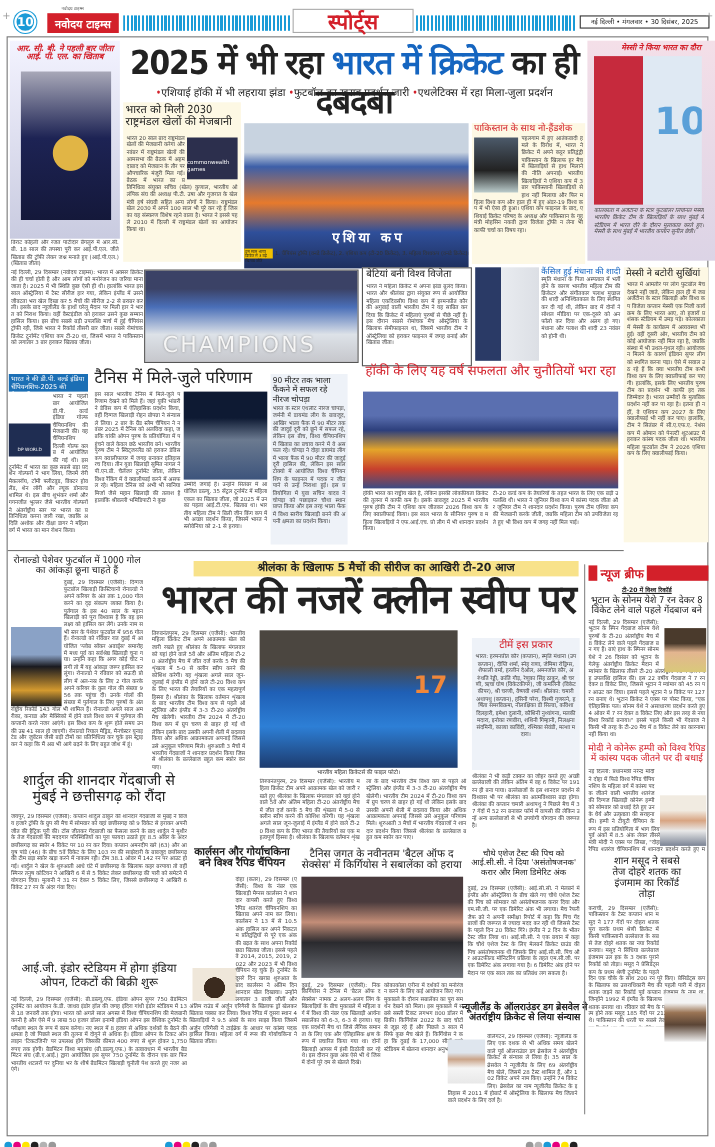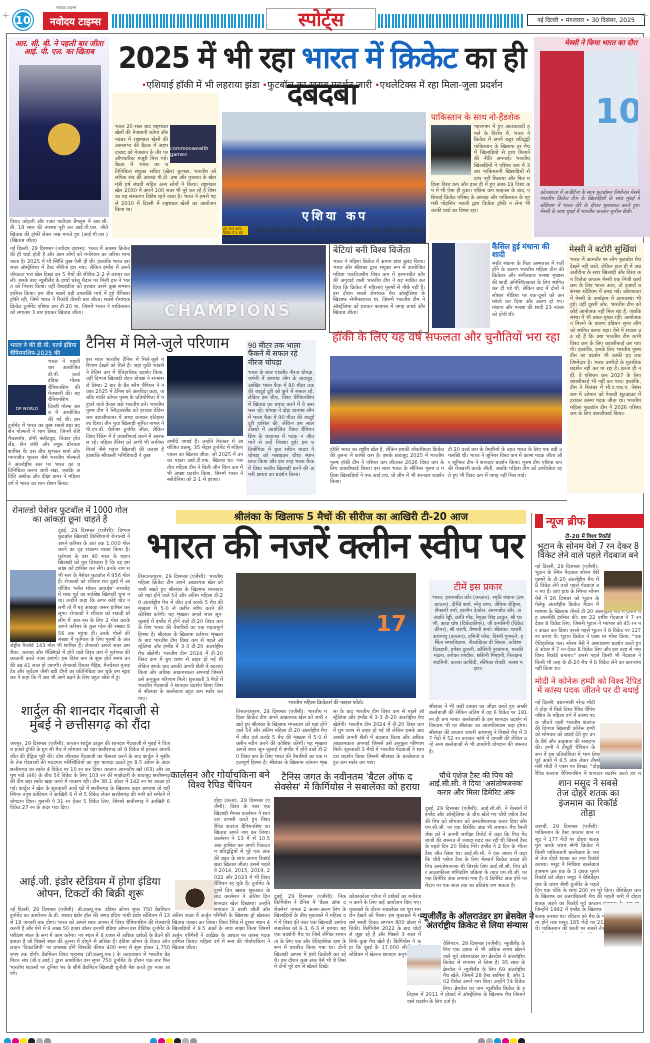--- a/index.html
+++ b/index.html
@@ -56,39 +56,40 @@
 
 <div class="abs" style="left:534px;top:37px;width:134px;height:200px;background:linear-gradient(#f4dfe8,#dcd4e6)">
   <div class="hd red" style="font-size:7px;text-align:center;margin-top:3px;font-style:italic">मेस्सी ने किया भारत का दौरा</div>
   <div class="abs photo" style="left:6px;top:14px;width:98px;height:135px;background:linear-gradient(90deg,#c62a3d 0 45%,#dfe9f3 45%);">
     <div class="abs" style="left:55px;top:40px;font-size:34px;font-weight:bold;color:#5aa0d8">10</div>
   </div>
   <div class="abs txt" style="left:6px;top:152px;width:100px;height:45px;font-style:italic">कोलकाता में अर्जेंटीना के स्टार फुटबॉलर लियोनल मेस्सी भारतीय क्रिकेट टीम के खिलाड़ियों के साथ मुंबई में स्टेडियम में भारत दौरे के दौरान मुलाकात करते हुए। मेस्सी के साथ मुंबई में भारतीय कप्तान सुनील छेत्री।</div>
 </div>
 
 <div class="abs" style="left:112px;top:93px;width:107px;height:145px;background:#fdf8e4">
+  <div class="hd" style="font-size:10px;padding:2px;font-weight:normal">भारत को मिली 2030 राष्ट्रमंडल खेलों की मेजबानी</div>
   <div class="abs" style="left:58px;top:32px;width:46px;height:38px;background:#2c2f4d;color:#fff;font-size:5px;display:flex;align-items:flex-end;justify-content:center;padding-bottom:6px">commonwealth games</div>
   <div class="txt" style="position:absolute;left:3px;top:30px;width:101px;height:112px;shape-outside:none"><span style="float:right;width:48px;height:40px"></span><span>भारत 20 साल बाद राष्ट्रमंडल खेलों की मेजबानी करेगा और नवंबर में राष्ट्रमंडल खेलों की आमसभा की बैठक में अहमदाबाद को मेजबान के तौर पर औपचारिक मंजूरी मिल गई। बैठक में भारत का प्रतिनिधित्व संयुक्त सचिव (खेल) कुणाल, भारतीय ओलंपिक संघ की अध्यक्ष पी.टी. उषा और गुजरात के खेल मंत्री हर्ष संघवी सहित अन्य लोगों ने किया। राष्ट्रमंडल खेल 2030 में अपने 100 साल भी पूरे कर रहे हैं जिसका यह संस्करण विशेष रहने वाला है। भारत ने इससे पहले 2010 में दिल्ली में राष्ट्रमंडल खेलों का आयोजन किया था।</span></div>
 </div>
 
 <div class="abs photo" style="left:222px;top:112px;width:204px;height:132px;background:linear-gradient(180deg,#c8d3e0 0 20%,#3d5fa8 30%,#e77a2c 55%,#2f4f9a 75%,#1e2f5e)">
   <div class="abs" style="left:80px;top:95px;font-size:12px;color:#fff;font-weight:bold;letter-spacing:3px">एशिया कप</div>
 </div>
 <div class="abs" style="left:222px;top:226px;width:26px;height:9px;background:#f2c100;font-size:3.5px;line-height:4px;padding:1px;color:#222">इस साल भारत क्रिकेट में 3 बड़े खिताब जीते</div>
 <div class="abs" style="left:250px;top:227px;width:176px;font-size:4.8px;color:#333;white-space:nowrap;overflow:hidden">1. चैंपियंस ट्रॉफी (वनडे क्रिकेट), 2. एशिया कप (टी-20 क्रिकेट), 3. महिला विश्वकप (वनडे क्रिकेट)।</div>
 
 <div class="abs" style="left:429px;top:112px;width:103px;height:128px;background:#fdf8e4">
   <div class="hd red" style="font-size:8.5px;padding:1px 2px;font-weight:normal">पाकिस्तान के साथ नो-हैंडशेक</div>
   <div class="txt" style="padding:0 2px"><span style="float:left;width:40px;height:50px;margin:2px 3px 0 0;background:linear-gradient(#4c5a6a,#222 60%,#bcc)"></span><span>पहलगाम में हुए आतंकवादी हमले के विरोध में, भारत ने क्रिकेट में अपने कट्टर प्रतिद्वंद्वी पाकिस्तान के खिलाफ हर मैच में खिलाड़ियों से हाथ मिलाने की नीति अपनाई। भारतीय खिलाड़ियों ने एशिया कप में 3 बार पाकिस्तानी खिलाड़ियों से हाथ नहीं मिलाया और फिर महिला विश्व कप और हाल ही में हुए अंडर-19 विश्व कप में भी ऐसा ही हुआ। एशिया कप फाइनल के बाद, एशियाई क्रिकेट परिषद के अध्यक्ष और पाकिस्तान के गृह मंत्री मोहसिन नकवी द्वारा विजेता ट्रॉफी न लेना भी काफी चर्चा का विषय रहा।</span></div>
 </div>
 
 <div class="abs txt" style="left:10px;top:245px;width:120px;height:75px">नई दिल्ली, 29 दिसम्बर (नवोदय टाइम्स): भारत में अक्सर क्रिकेट की ही चर्चा होती है और आम लोगों को मनोरंजन का जरिया माना जाता है। 2025 में भी स्थिति कुछ ऐसी ही थी। हालांकि भारत इस साल ऑस्ट्रेलिया में टैस्ट सीरीज हार गया, लेकिन इंग्लैंड में उसने जीवटता भरा खेल दिखा कर 5 मैचों की सीरीज 2-2 से बराबर कर ली। इसके बाद न्यूजीलैंड के हाथों घरेलू मैदान पर मिली हार ने भारत को निराश किया। वहीं वैस्टइंडीज को हराकर उसने कुछ सम्मान हासिल किया। इस बीच सबसे बड़ी उपलब्धि मार्च में हुई चैंपियंस ट्रॉफी रही, जिसे भारत ने रिकॉर्ड तीसरी बार जीता। सबसे रोमांचक क्रिकेट टूर्नामेंट एशिया कप टी-20 था, जिसमें भारत ने पाकिस्तान को लगातार 3 बार हराकर खिताब जीता।</div>
 
 <div class="abs photo box" style="left:131px;top:245px;width:195px;height:85px;background:linear-gradient(180deg,#3b4266 0 20%,#4a6fb8 40%,#dde2e8 70%,#c6c7cc)">
-  <div class="abs" style="left:32px;top:55px;font-size:16px;font-weight:bold;color:#f5f5f5;letter-spacing:2px;text-shadow:0 0 2px #888">CHAMPIONS</div>
+  <div class="abs" style="left:16px;top:55px;font-size:20px;font-weight:normal;color:#f5f5f5;letter-spacing:2px;text-shadow:0 0 2px #888">CHAMPIONS</div>
 </div>
 
 <div class="abs photo" style="left:221px;top:240px;width:0;height:0"></div>
 <div class="abs" style="left:326px;top:245px;width:0"></div>
 <div class="abs box" style="left:329px;top:240px;width:0;height:0;border:none"></div>
 <div class="abs" style="left:258px;top:245px;width:0"></div>
 <div class="abs" style="left:326px;top:245px;width:0"></div>
 <div class="abs" style="left:327px;top:247px;width:0"></div>
 <div class="abs" style="left:326px;top:245px;width:0"></div>
 
@@ -100,21 +101,21 @@
 
 <div class="abs box" style="left:329px;top:243px;width:0;height:0;border:none"></div>
 
 <div class="abs" style="left:329px;top:243px;width:100px;height:90px;border:1px solid #555;background:#fff">
   <div class="hd" style="font-size:9px;padding:2px 3px;font-weight:normal">बेटियां बनी विश्व विजेता</div>
   <div class="txt" style="padding:0 3px">भारत ने महिला क्रिकेट में अपना झंडा बुलंद किया। भारत और श्रीलंका द्वारा संयुक्त रूप से आयोजित महिला एकदिवसीय विश्व कप में हरमनप्रीत कौर की अगुवाई वाली भारतीय टीम ने यह साबित कर दिया कि क्रिकेट में महिलाएं पुरुषों से पीछे नहीं हैं। इस दौरान सबसे रोमांचक मैच ऑस्ट्रेलिया के खिलाफ सेमीफाइनल था, जिसमें भारतीय टीम ने ऑस्ट्रेलिया को हराकर फाइनल में जगह बनाई और खिताब जीता।</div>
 </div>
 
 <div class="abs photo" style="left:432px;top:243px;width:58px;height:85px;background:linear-gradient(90deg,#2a3a66 0 40%,#e9ecf0 40%,#dcdfe5)"></div>
 <div class="abs" style="left:492px;top:243px;width:72px;height:90px">
-  <div class="hd blue" style="font-size:7.5px;font-weight:bold">कैंसिल हुई मंधाना की शादी</div>
+  <div class="hd blue" style="font-size:7.5px;font-weight:normal">कैंसिल हुई मंधाना की शादी</div>
   <div class="txt">स्मृति मंधाना के पिता अस्पताल में भर्ती होने के कारण भारतीय महिला टीम की क्रिकेटर और संगीतकार पलाश मुच्छल की शादी अनिश्चितकाल के लिए स्थगित कर दी गई थी, लेकिन बाद में दोनों ने सोशल मीडिया पर एक-दूसरे को अनफॉलो कर दिया और अलग हो गए। मंधाना और पलाश की शादी 23 नवंबर को होनी थी।</div>
 </div>
 
 <div class="abs" style="left:567px;top:243px;width:77px;height:250px;background:#fdf8e4">
   <div class="hd" style="font-size:8.5px;padding:2px;font-weight:normal">मेस्सी ने बटोरी सुर्खियां</div>
   <div class="txt" style="padding:0 3px;height:235px">भारत में आमतौर पर लोग फुटबॉल मैच देखने नहीं जाते, लेकिन हाल ही में जब अर्जेंटीना के स्टार खिलाड़ी और विश्व कप विजेता कप्तान मेस्सी एक निजी कार्यक्रम के लिए भारत आए, तो हजारों प्रशंसक स्टेडियम में उमड़ पड़े। कोलकाता में मेस्सी के कार्यक्रम में अव्यवस्था भी हुई। वहीं दूसरी ओर, भारतीय टीम को कोई आयोजक नहीं मिल रहा है, जबकि संस्था में भी उथल-पुथल रही। आयोजक न मिलने के कारण इंडियन सुपर लीग को स्थगित करना पड़ा। ऐसे में सवाल उठ रहे हैं कि क्या भारतीय टीम कभी विश्व कप के लिए क्वालीफाई कर पाएगी। हालांकि, इसके लिए भारतीय पुरुष टीम का प्रदर्शन भी काफी हद तक जिम्मेदार है। भारत उम्मीदों के मुताबिक प्रदर्शन नहीं कर पा रहा है। इतना ही नहीं, वे एशियन कप 2027 के लिए क्वालीफाई भी नहीं कर पाए। हालांकि, टीम ने सितंबर में सी.ए.एफ.ए. नेशंस कप में ओमान को पेनल्टी शूटआउट में हराकर कांस्य पदक जीता था। भारतीय महिला फुटबॉल टीम ने 2026 एशिया कप के लिए क्वालीफाई किया।</div>
 </div>
 
 <div class="abs hd red" style="left:326px;top:331px;width:240px;font-size:12px;font-weight:normal;text-align:center">हॉकी के लिए यह वर्ष सफलता और चुनौतियों भरा रहा</div>
 <div class="abs photo" style="left:330px;top:356px;width:232px;height:88px;background:linear-gradient(180deg,#5a6fb0 0 25%,#2d3f7c 40%,#e4a52a 60%,#c8412d 80%,#3b4b84)"></div>
@@ -155,21 +156,21 @@
 </div>
 <div class="abs" style="left:236px;top:699px;width:180px;font-size:5px;text-align:center;color:#333">भारतीय महिला क्रिकेटर्स की फाइल फोटो।</div>
 
 <div class="abs" style="left:429px;top:580px;width:98px;height:120px;background:#eef2f8">
   <div class="hd red" style="font-size:9.5px;text-align:center;font-weight:normal;padding:2px">टीमें इस प्रकार</div>
   <div class="txt" style="padding:0 3px;height:102px;text-align:center">भारत: हरमनप्रीत कौर (कप्तान), स्मृति मंधाना (उपकप्तान), दीप्ति शर्मा, स्नेह राणा, जेमिमा रोड्रिग्स, शैफाली वर्मा, हरलीन देओल, अमनजोत कौर, अरुंधति रेड्डी, क्रांति गौड़, रेणुका सिंह ठाकुर, श्री चरणी, ऋचा घोष (विकेटकीपर), जी कमलिनी (विकेटकीपर), श्री चरणी, वैष्णवी शर्मा। श्रीलंका: चमारी अथापथु (कप्तान), हसिनी परेरा, विश्मी गुणरत्ने, हर्षिता समरविक्रमा, नीलाक्षिका डी सिल्वा, कविशा दिलहारी, इमेशा दुलानी, कौशिनी नुथ्यांगना, मलकी मदारा, इनोका रणवीरा, शशिनी गिम्हानी, निलक्षना संदमिनी, काव्या काविंदी, रश्मिका सेवंडी, मल्शा मदारा।</div>
 </div>
 <div class="abs txt" style="left:429px;top:703px;width:98px;height:64px">श्रीलंका ने भी कड़ी टक्कर का जौहर करते हुए अच्छी बल्लेबाजी की लेकिन अंतिम में वह 6 विकेट पर 191 रन ही बना पाया। बल्लेबाजों के इस शानदार प्रदर्शन से विश्वास भी पर श्रीलंका का आत्मविश्वास बढ़ा होगा। श्रीलंका की कप्तान चमारी अथापथु ने पिछले मैच में 37 गेंदों में 52 रन बनाकर फॉर्म में वापसी की लेकिन उन्हें अन्य बल्लेबाजों से भी उपयोगी योगदान की जरूरत है।</div>
 <div class="abs txt" style="left:236px;top:708px;width:188px;height:60px;column-count:2;column-gap:6px">तिरुवनंतपुरम, 29 दिसम्बर (एजैंसी): भारतीय महिला क्रिकेट टीम अपने आक्रामक खेल को जारी रखते हुए श्रीलंका के खिलाफ मंगलवार को यहां होने वाले 5वें और अंतिम महिला टी-20 अंतर्राष्ट्रीय मैच में जीत दर्ज करके 5 मैच की शृंखला में 5-0 से क्लीन स्वीप करने की कोशिश करेगी। यह शृंखला अगले साल जून-जुलाई में इंग्लैंड में होने वाले टी-20 विश्व कप के लिए भारत की तैयारियों का एक महत्वपूर्ण हिस्सा है। श्रीलंका के खिलाफ वर्तमान शृंखला के बाद भारतीय टीम विश्व कप से पहले ऑस्ट्रेलिया और इंग्लैंड में 3-3 टी-20 अंतर्राष्ट्रीय मैच खेलेगी। भारतीय टीम 2024 में टी-20 विश्व कप में ग्रुप चरण से बाहर हो गई थी लेकिन इसके बाद उसकी अपनी शैली में बदलाव किया और अधिक आक्रामकता अपनाई जिससे उसे अनुकूल परिणाम मिले। शुरुआती 3 मैचों में भारतीय गेंदबाजों ने शानदार प्रदर्शन किया जिससे श्रीलंका के बल्लेबाज बहुत कम स्कोर कर पाए।</div>
 
-<div class="abs hd" style="left:170px;top:770px;width:100px;font-size:9.5px;font-weight:normal;text-align:center">कार्लसन और गोर्याचकिना बने विश्व रैपिड चैंपियन</div>
+<div class="abs hd" style="left:170px;top:770px;width:100px;font-size:9.5px;font-weight:bold;text-align:center">कार्लसन और गोर्याचकिना बने विश्व रैपिड चैंपियन</div>
 <div class="abs photo" style="left:175px;top:880px;width:40px;height:30px;background:radial-gradient(circle at 50% 60%,#3a2a1e 0 35%,#efe7da 36%)"></div>
 <div class="abs txt" style="left:172px;top:797px;width:98px;height:215px"><span style="float:left;width:42px;height:32px;margin-top:83px"></span><span>दोहा (कतर), 29 दिसम्बर (एजैंसी): विश्व के नंबर एक खिलाड़ी मैग्नस कार्लसन ने शानदार वापसी करते हुए विश्व रैपिड शतरंज चैंपियनशिप का खिताब अपने नाम कर लिया। कार्लसन ने 13 में से 10.5 अंक हासिल कर अपने निकटतम प्रतिद्वंद्वियों से पूरे एक अंक की बढ़त के साथ अपना रिकॉर्ड छठा खिताब जीता। इससे पहले वे 2014, 2015, 2019, 2022 और 2023 में भी विश्व चैंपियन रह चुके हैं। टूर्नामेंट के दूसरे दिन खराब शुरुआत के बाद कार्लसन ने अंतिम दिन शानदार खेल दिखाया। उन्होंने लगातार 3 बाजी जीतीं और अंतिम राउंड में अर्जुन एरिगैसी के खिलाफ ड्रॉ खेलकर खिताब पक्का कर लिया। विश्व रैपिड में दूसरा स्थान 4 खिलाड़ियों ने 9.5 अंकों के साथ साझा किया जिसमें अर्जुन एरिगैसी ने टाईब्रेक के आधार पर कांस्य पदक हासिल किया। महिला वर्ग में रूस की गोर्याचकिना ने खिताब जीता।</span></div>
 
 <div class="abs hd" style="left:272px;top:772px;width:150px;font-size:9.5px;font-weight:normal;text-align:center">टैनिस जगत के नवीनतम 'बैटल ऑफ द सेक्सेस' में किर्गियोस ने सबालेंका को हराया</div>
 <div class="abs photo" style="left:274px;top:797px;width:147px;height:92px;background:linear-gradient(180deg,#4a3b3d 0 25%,#c48e78 45%,#2a2a2e 65%,#6c6f76)"></div>
 <div class="abs txt" style="left:274px;top:893px;width:72px;height:119px">दुबई, 29 दिसम्बर (एजैंसी): निक किर्गियोस ने टैनिस में 'बैटल ऑफ द सेक्सेस' नामक 2 अलग-अलग लिंग के खिलाड़ियों के बीच मुकाबले में महिला वर्ग में विश्व की नंबर एक खिलाड़ी आर्यना सबालेंका को 6-3, 6-3 से हराया। यह एक प्रदर्शनी मैच था जिसे लैंगिक समानता के लिए एक और ऐतिहासिक क्षण के रूप में प्रचारित किया गया था। दोनों खिलाड़ी आपस में हंसी ठिठोली कर रहे थे। इस दौरान कुछ अंक ऐसे भी थे जिसमें दोनों पूरे दम से खेलते दिखे।</div>
 <div class="abs txt" style="left:349px;top:893px;width:72px;height:119px">कोकाकोला एरीना में दर्शकों का मनोरंजन करने के लिए कई आयोजन किए गए। मुकाबले के दौरान सबालेंका का पूरा समर्थन देखने को मिला। इस मुकाबले में सबसे सस्ती टिकट लगभग 800 डॉलर में बिकी। किर्गियोस 2022 के बाद चोटों से जूझ रहे हैं और पिछले 3 साल में सिर्फ कुछ मैच खेले हैं। किर्गियोस ने कहा कि दुबई के 17,000 सीटों वाले स्टेडियम में खेलना शानदार अनुभव था।</div>
 
 <div class="abs hd" style="left:425px;top:772px;width:102px;font-size:7.5px;font-weight:normal;text-align:center">चौथे एशेज टैस्ट की पिच को आई.सी.सी. ने दिया 'असंतोषजनक' करार और मिला डिमेरिट अंक</div>
 <div class="abs txt" style="left:425px;top:805px;width:102px;height:100px">दुबई, 29 दिसम्बर (एजैंसी): आई.सी.सी. ने मेलबर्न में इंग्लैंड और ऑस्ट्रेलिया के बीच खेले गए चौथे एशेज टैस्ट की पिच को सोमवार को असंतोषजनक करार दिया और एम.सी.जी. पर एक डिमेरिट अंक भी लगाया। मैच रैफरी जैफ क्रो ने अपनी समीक्षा रिपोर्ट में कहा कि पिच गेंदबाजों की जरूरत से ज्यादा मदद कर रही थी जिससे टैस्ट के पहले दिन 20 विकेट गिरे। इंग्लैंड ने 2 दिन के भीतर टैस्ट जीत लिया था। आई.सी.सी. ने एक बयान में कहा कि चौथे एशेज टैस्ट के लिए मेलबर्न क्रिकेट ग्राउंड की पिच असंतोषजनक थी जिसके लिए आई.सी.सी. पिच और आउटफील्ड मॉनिटरिंग प्रक्रिया के तहत एम.सी.जी. पर एक डिमेरिट अंक लगाया गया है। 6 डिमेरिट अंक होने पर मैदान पर एक साल तक का प्रतिबंध लग सकता है।</div>

